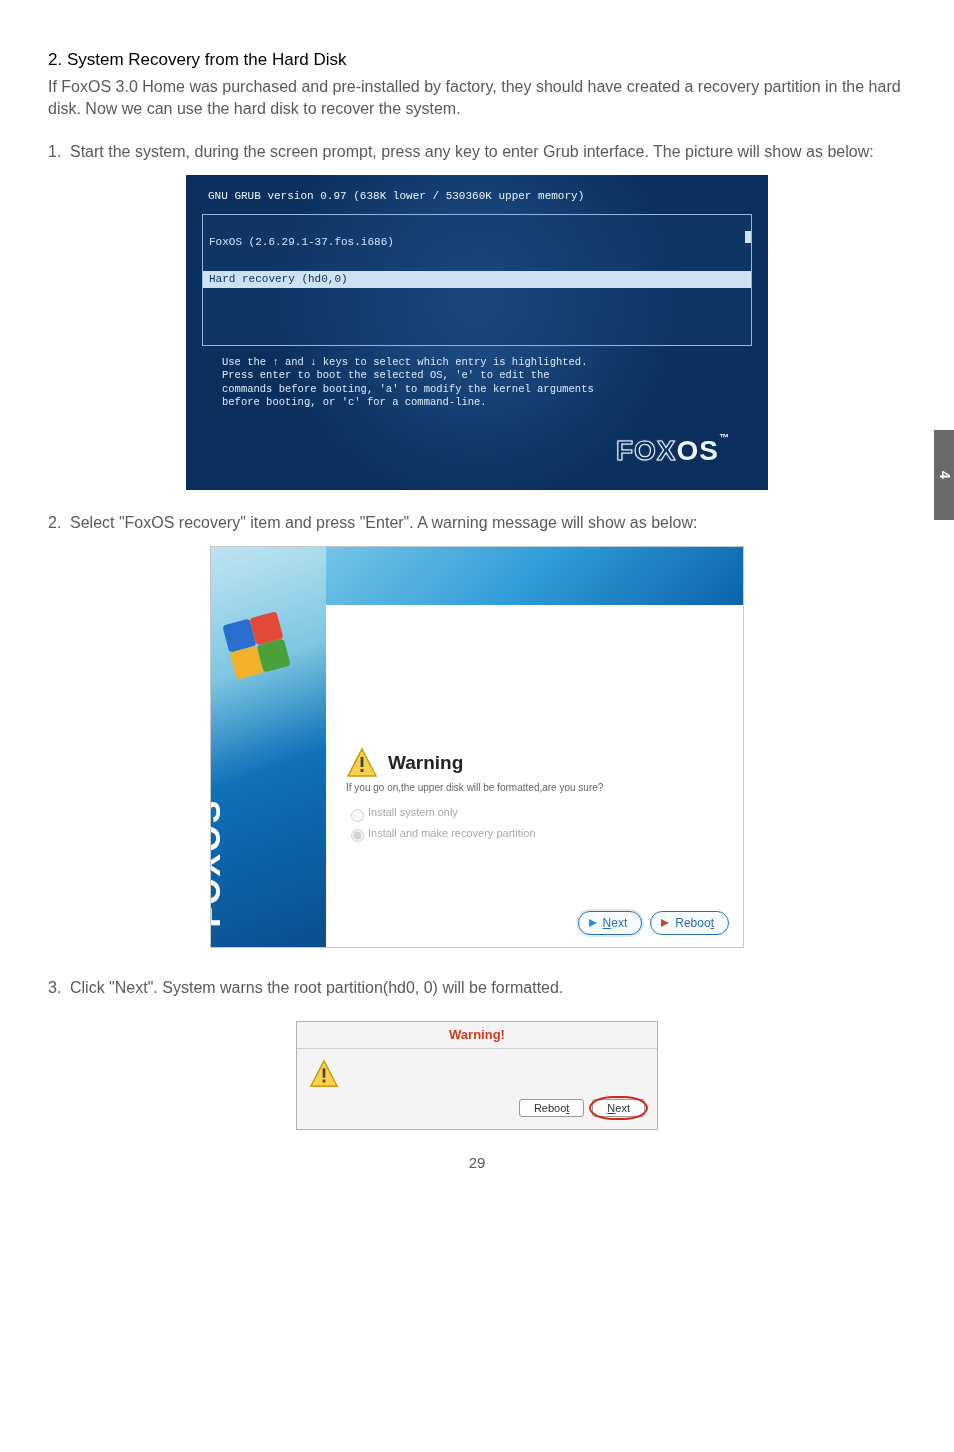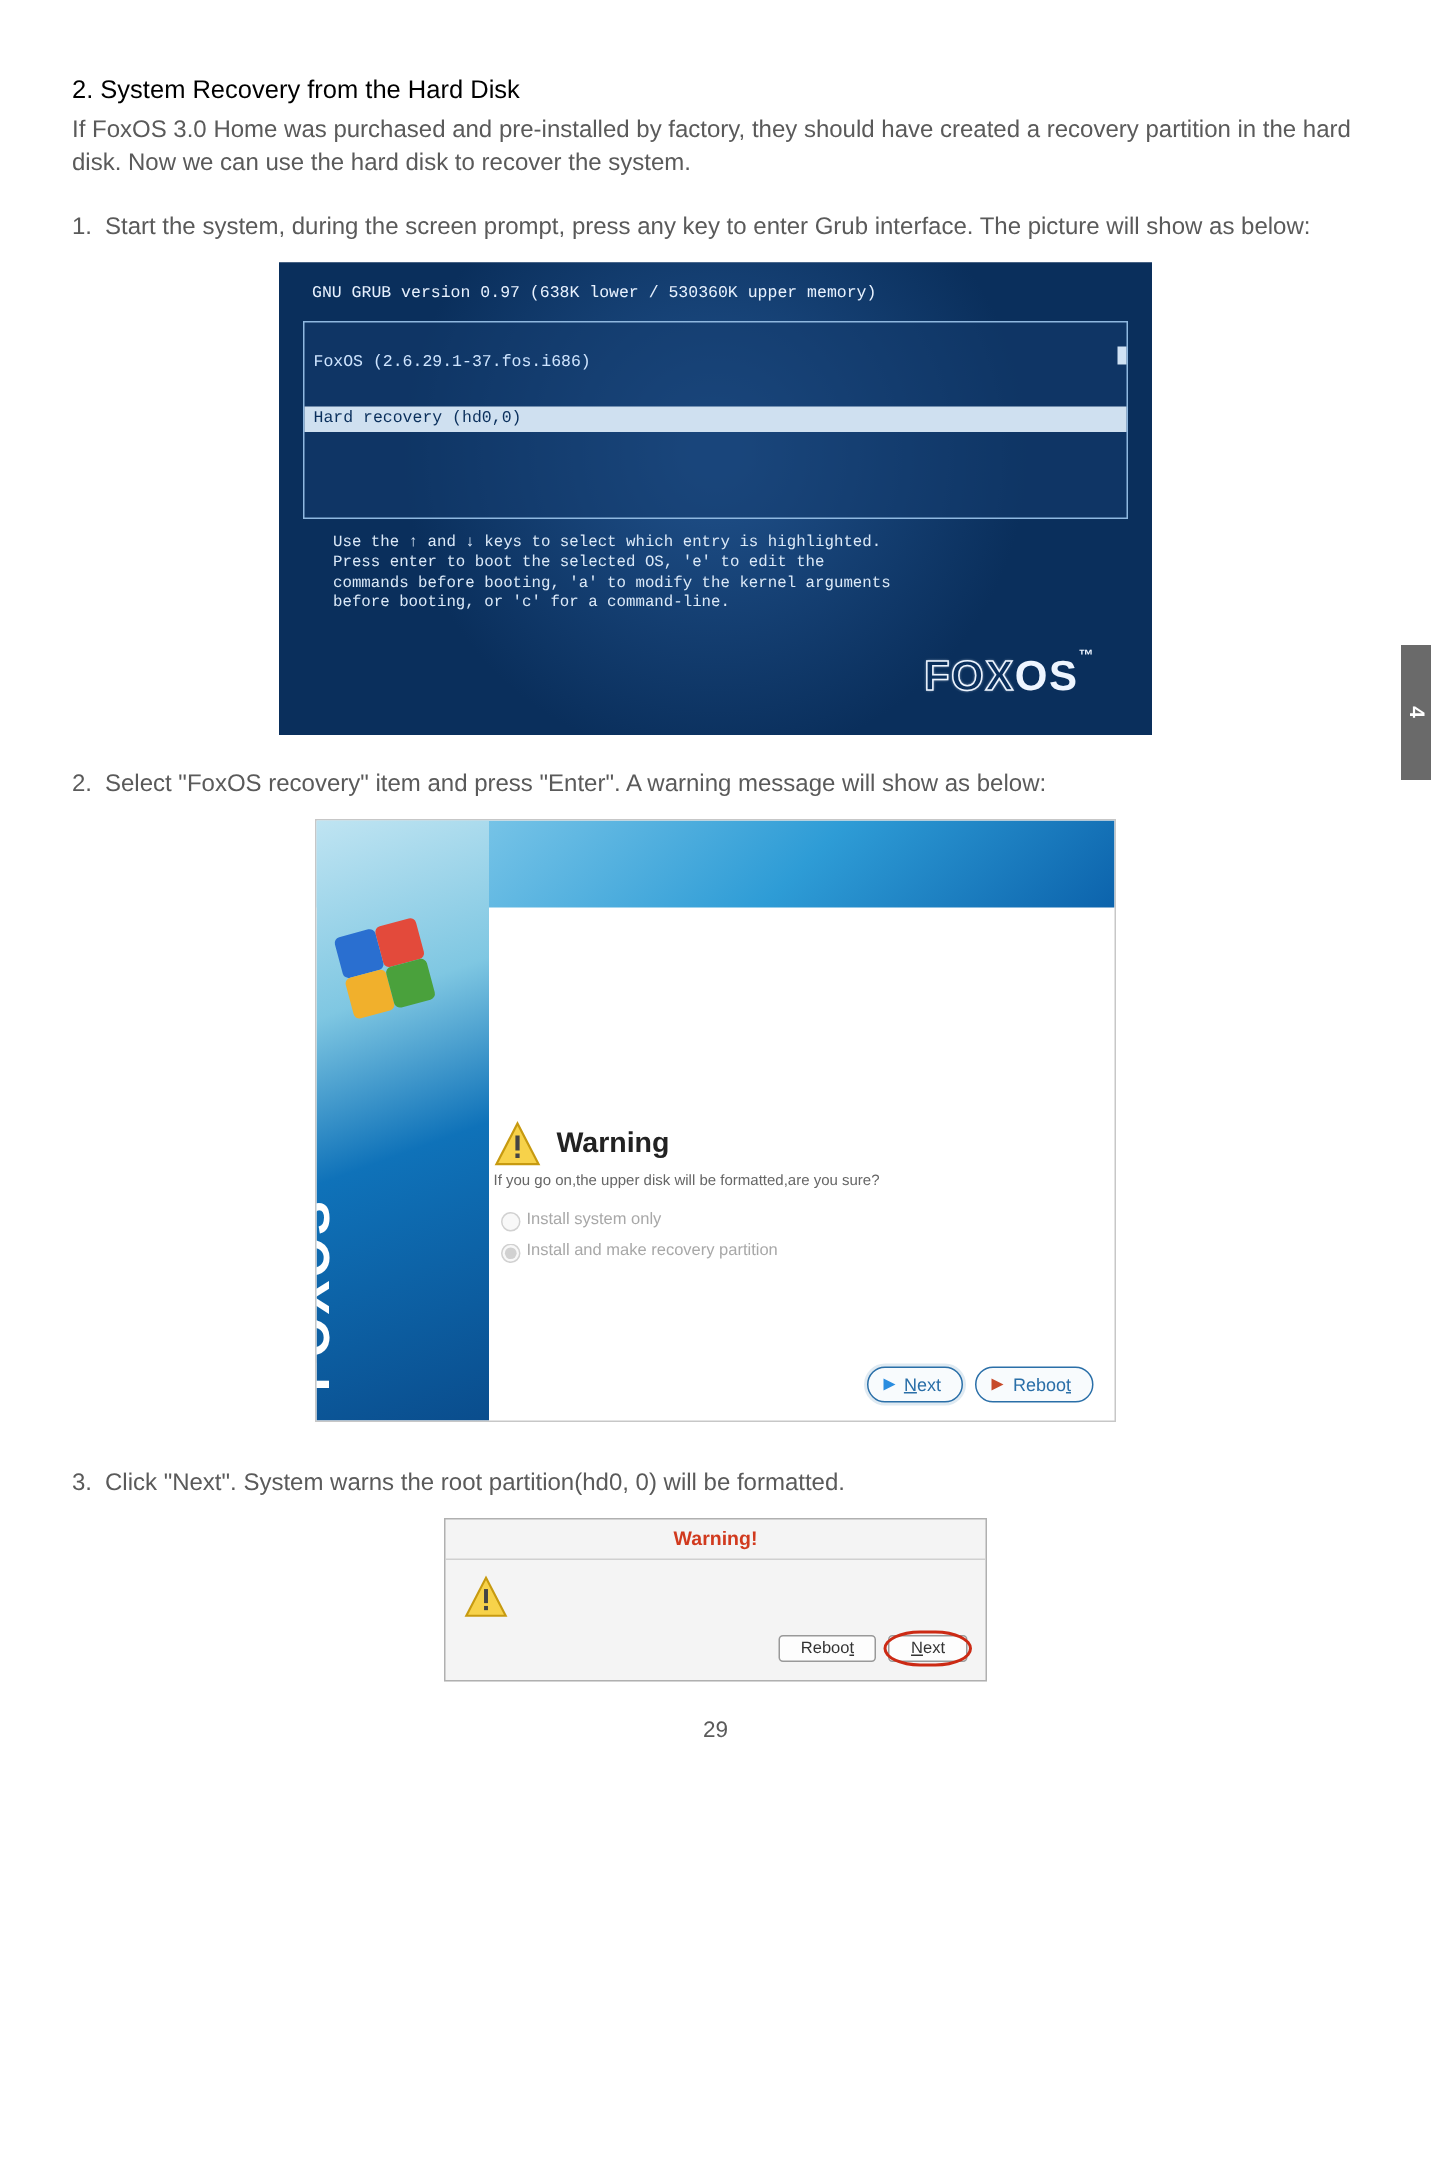--- a/index.html
+++ b/index.html
@@ -148,21 +148,21 @@
   .pq3 { background: #f1b02c; left: 0; top: 28px; }
   .pq4 { background: #4aa13c; left: 28px; top: 28px; }
   .installer-topwave {
     position: absolute;
     top: 0; left: 0; right: 0;
     height: 58px;
     background: linear-gradient(135deg, #98d6ef 0%, #2e9cd6 60%, #0c63ac 100%);
   }
   .installer-content {
     position: absolute;
-    left: 118px;
+    left: 135px;
     right: 18px;
     top: 200px;
   }
   .warn-row {
     display: flex;
     align-items: center;
     gap: 10px;
   }
   .warn-icon {
     width: 32px; height: 32px;
@@ -219,20 +219,21 @@
     width: 12px; height: 12px;
   }
 
   
   .dlg {
     display: inline-block;
     width: 360px;
     border: 1px solid #b0b0b0;
     background: #f4f4f4;
     text-align: left;
+    margin-top: 10px;
   }
   .dlg-title {
     color: #d13a1e;
     font-size: 13px;
     font-weight: bold;
     text-align: center;
     padding: 4px 0;
     border-bottom: 1px solid #d0d0d0;
   }
   .dlg-body {

